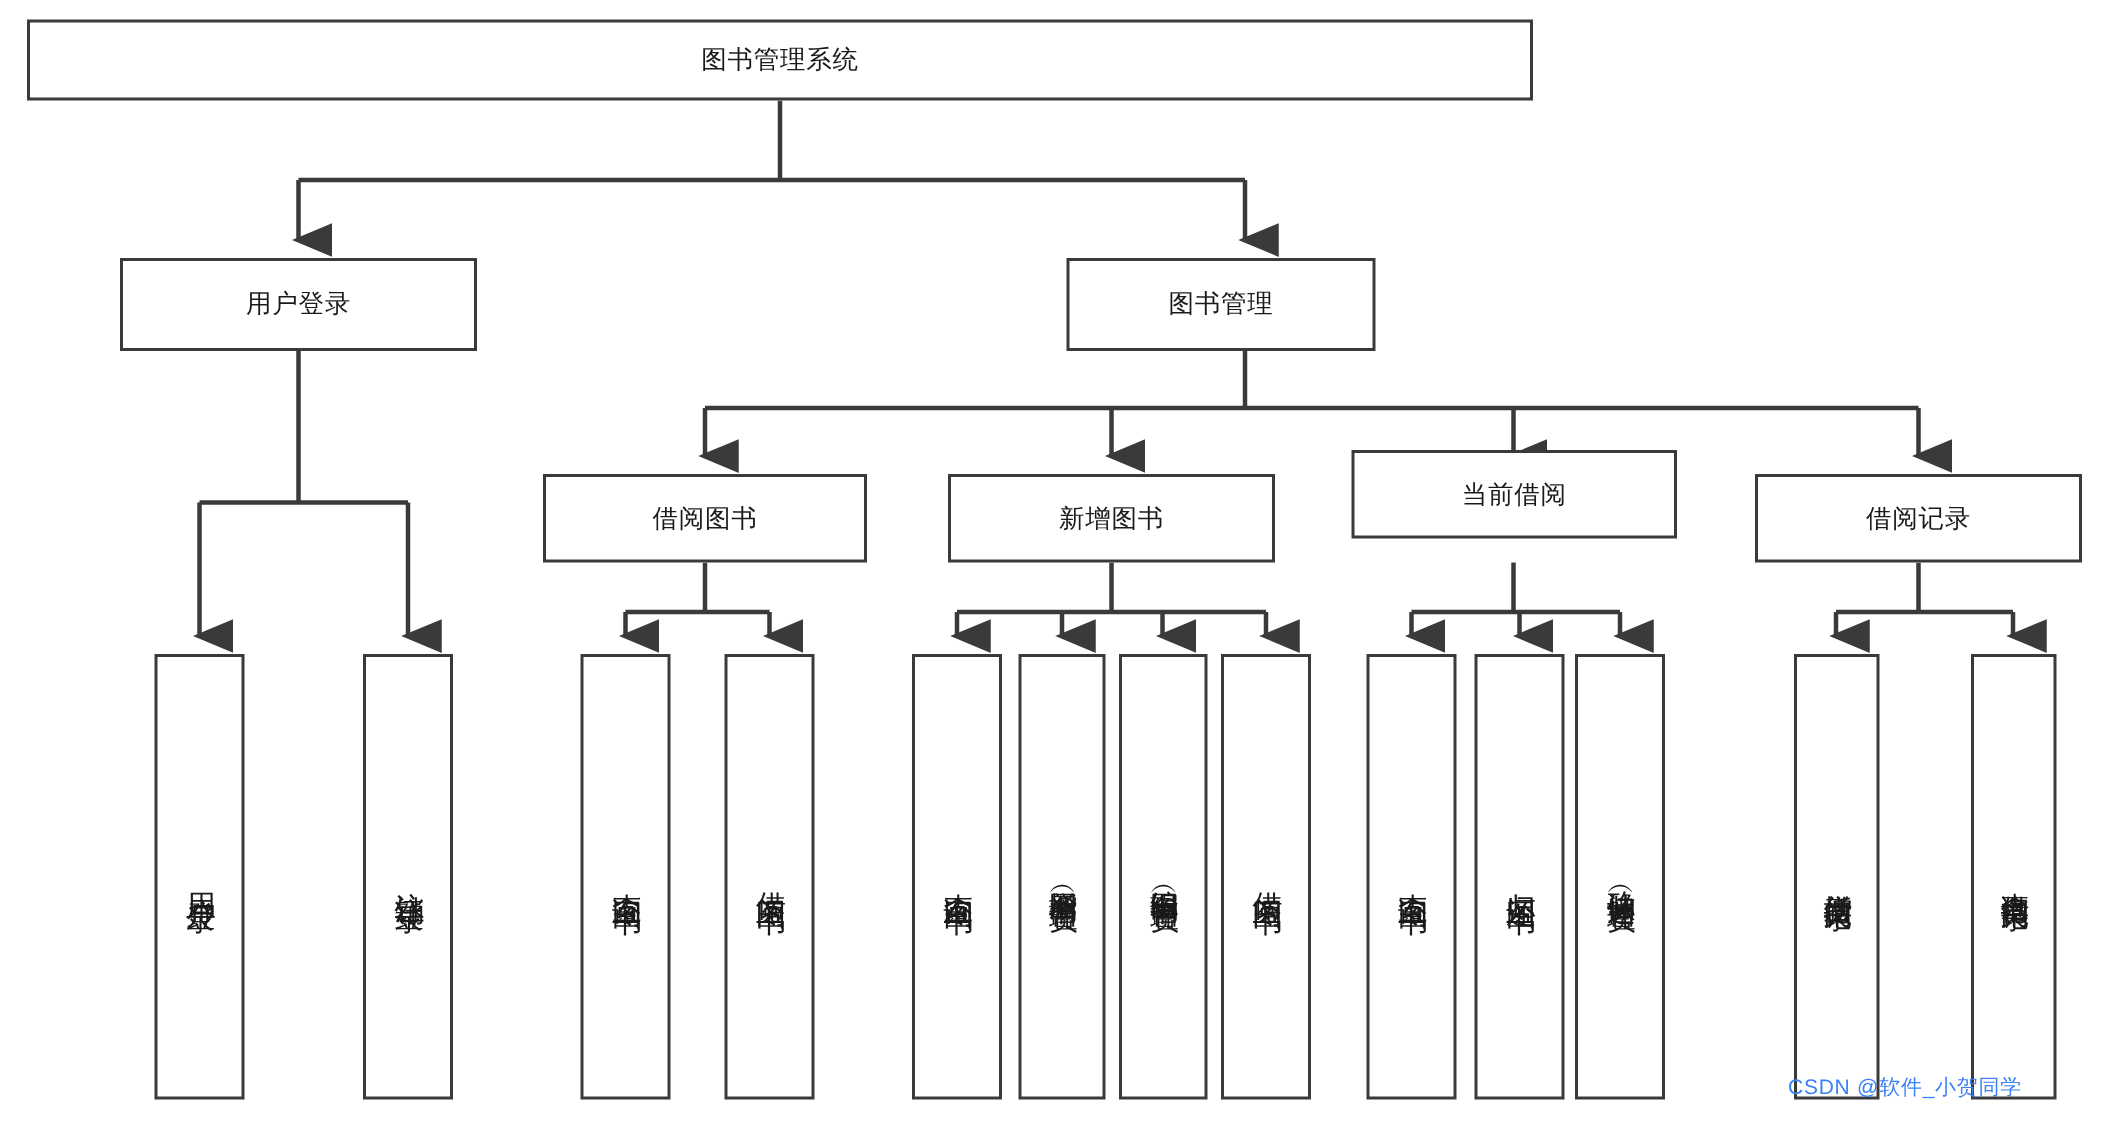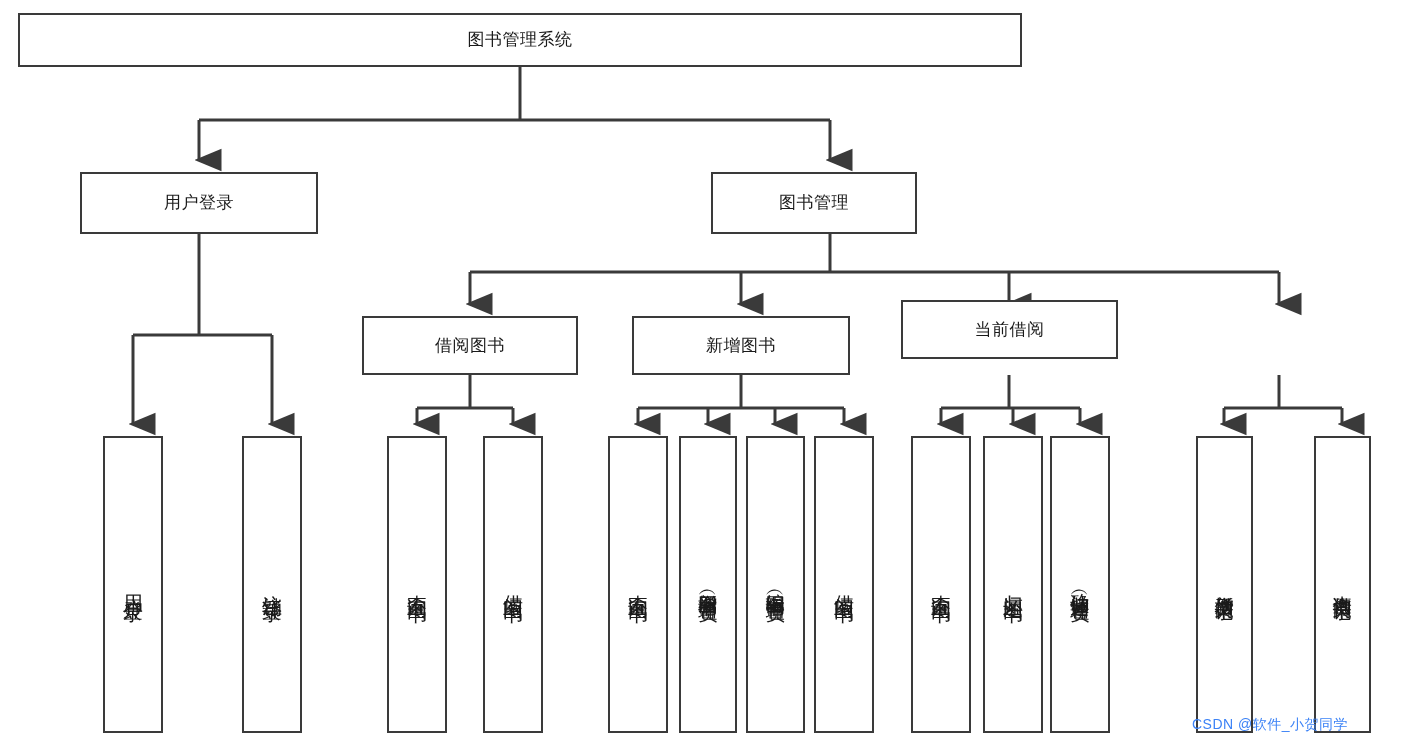--- a/index.html
+++ b/index.html
@@ -141,20 +141,23 @@
 
   <div class="node" style="left:362px; top:316px; width:216px; height:59px;">
     <span class="node-label">借阅图书</span>
   </div>
   <div class="node" style="left:632px; top:316px; width:218px; height:59px;">
     <span class="node-label">新增图书</span>
   </div>
   <div class="node" style="left:901px; top:300px; width:217px; height:59px;">
     <span class="node-label">当前借阅</span>
   </div>
+  <div class="node" style="left:1170px; top:316px; width:218px; height:59px;">
+    <span class="node-label">借阅记录</span>
+  </div>
 
   <div class="node vertical" style="left:103px; top:436px; width:60px; height:297px;">
     <span class="node-label">用户登录</span>
   </div>
   <div class="node vertical" style="left:242px; top:436px; width:60px; height:297px;">
     <span class="node-label">注销登录</span>
   </div>
   <div class="node vertical" style="left:387px; top:436px; width:60px; height:297px;">
     <span class="node-label">查询图书</span>
   </div>

